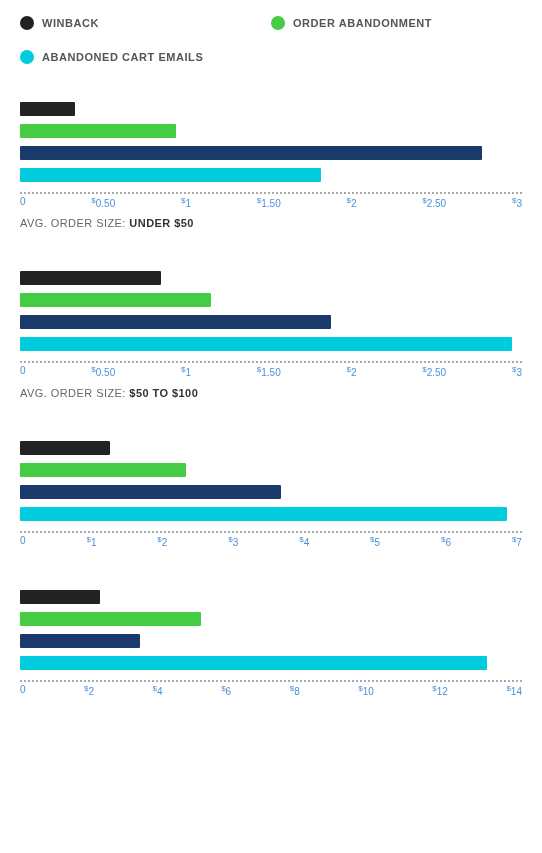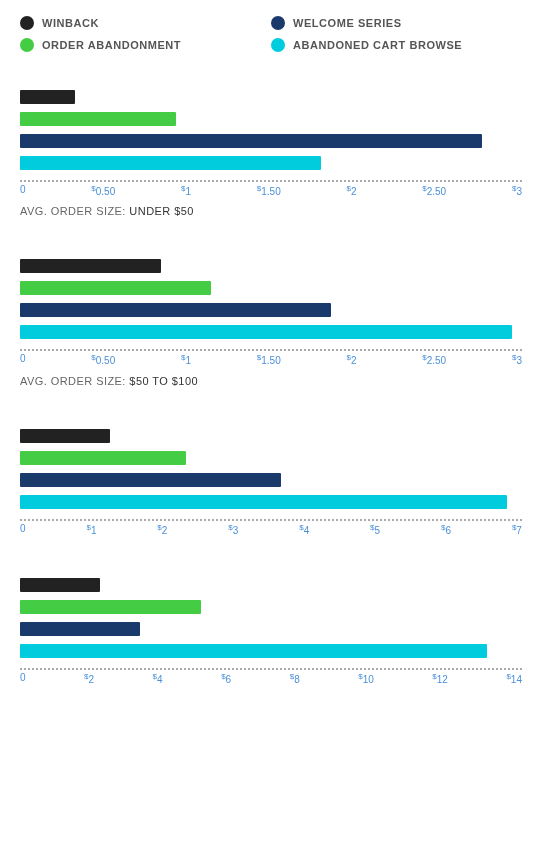--- a/index.html
+++ b/index.html
@@ -8,21 +8,21 @@
       background: #fff;
       width: 542px;
       min-height: 853px;
       padding: 16px 20px;
       color: #333;
     }
 
     .legend {
       display: flex;
       flex-wrap: wrap;
-      gap: 0 0;
+      gap: 12px 0;
       margin-bottom: 20px;
     }
     .legend-item {
       display: flex;
       align-items: center;
       width: 50%;
       gap: 8px;
       margin-bottom: 8px;
     }
     .legend-dot {
@@ -83,42 +83,38 @@
 
     .section-title {
       margin-top: 8px;
       font-size: 11px;
       color: #666;
       letter-spacing: 0.04em;
     }
 
     .section-title strong {
       color: #333;
-      font-weight: normal;
+      font-weight: bold;
     }
   </style>
 </head>
 <body>
 
 <div class="legend">
 <div class="legend-item">
       <span class="legend-dot" style="background:#222222"></span>
       <span class="legend-label">WINBACK</span>
     </div>
     <div class="legend-item">
-      <span class="legend-dot" style="background:#1a3a6b"></span>
-      <span class="legend-label">WELCOME SERIES</span>
-    </div>
-    <div class="legend-item">
       <span class="legend-dot" style="background:#44cc44"></span>
       <span class="legend-label">ORDER ABANDONMENT</span>
     </div>
     <div class="legend-item">
       <span class="legend-dot" style="background:#00ccdd"></span>
-      <span class="legend-label">ABANDONED CART BROWSE</span>
+      <span class="legend-label">ABANDONED CART EMAILS</span>
     </div>
   </div>
 
 <div id="charts-container">
 <div class="chart-section">
       <div class="bars">
         <div class="bar-row">
           <div class="bar" style="width: 11%; background-color: rgb(34, 34, 34);"></div>
         </div>
         <div class="bar-row">

